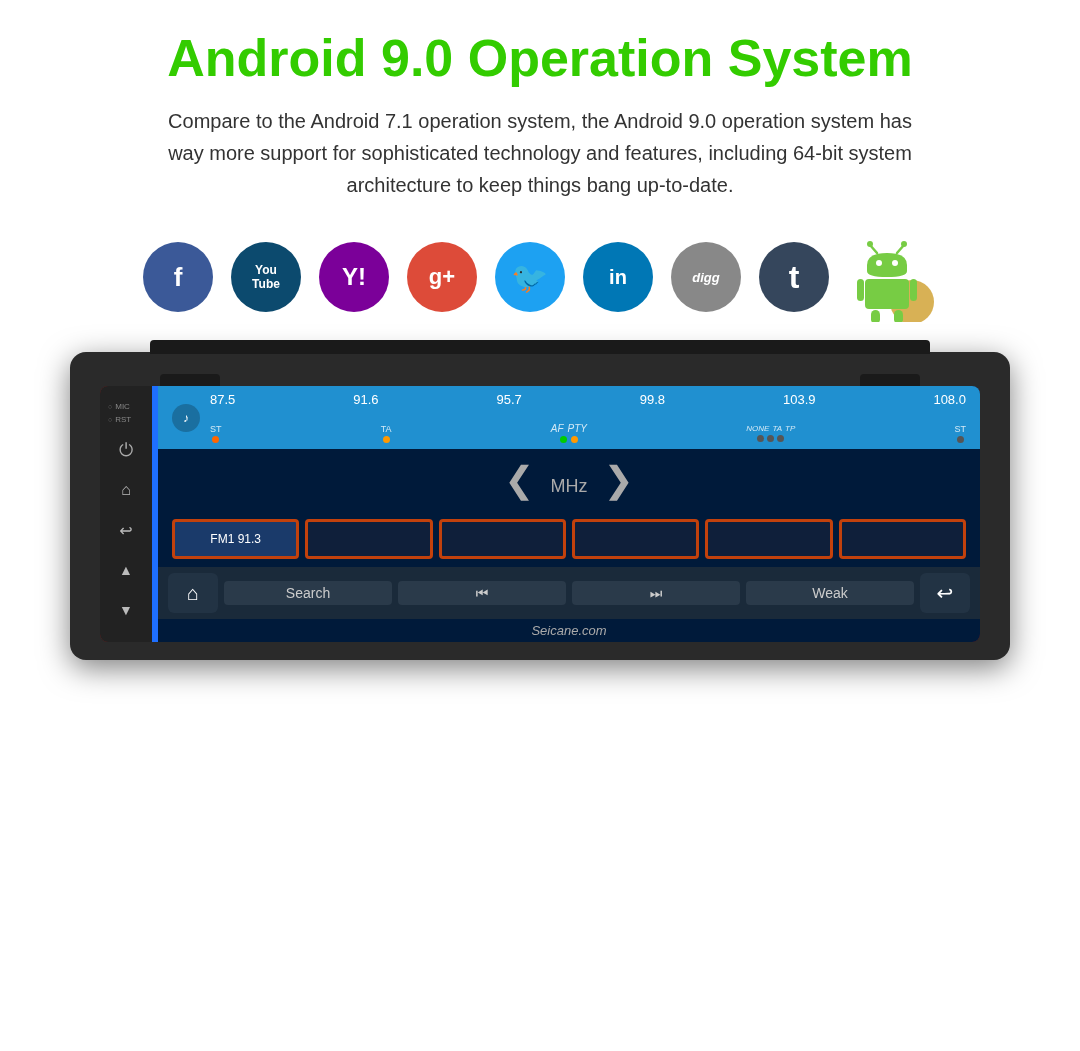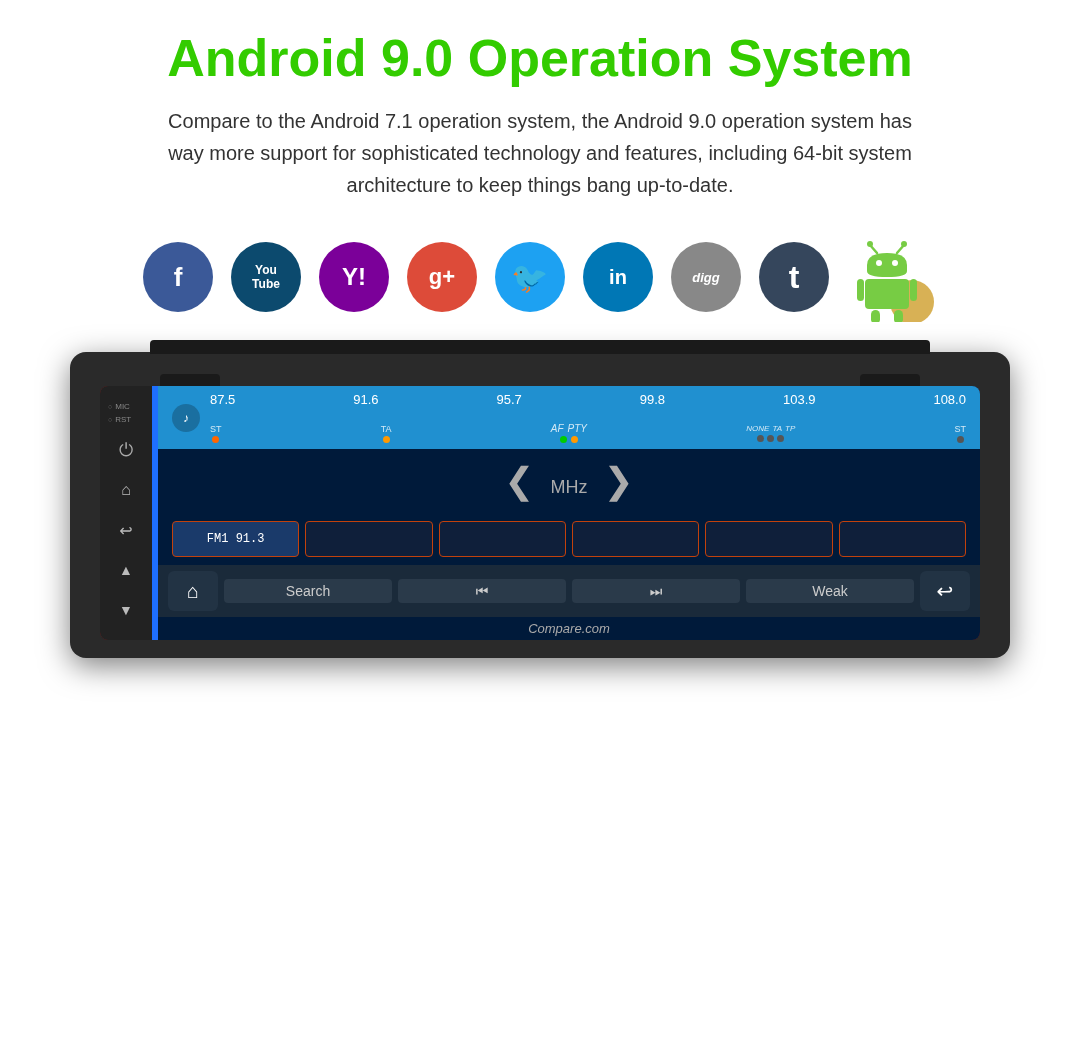--- a/index.html
+++ b/index.html
@@ -260,28 +260,27 @@
 
     
     .presets-area {
       padding: 8px 14px;
       display: grid;
       grid-template-columns: repeat(6, 1fr);
       gap: 6px;
     }
     .preset-btn {
       background: #1a2a4a;
-      border: 1px solid #c2410c;
+      border: 3px solid #c2410c;
       border-radius: 4px;
       color: #ccc;
       font-size: 12px;
       padding: 10px 6px;
       text-align: center;
       cursor: pointer;
-      font-family: Liberation Mono, monospace;
     }
     .preset-btn.active {
       background: #1a3a6a;
       color: white;
     }
     .preset-btn.empty {
       background: #0f1f3a;
       color: #555;
     }
 
@@ -564,18 +563,18 @@
           </div>
           <div class="toolbar-btn">
             <span>Weak</span>
           </div>
           <div class="toolbar-back">
             <span>↩</span>
           </div>
         </div>
 
         <div class="watermark">
-          <span>Compare.com</span>
+          <span>Seicane.com</span>
         </div>
       </div>
     </div>
   </div>
 </div>
 
 </body></html>

